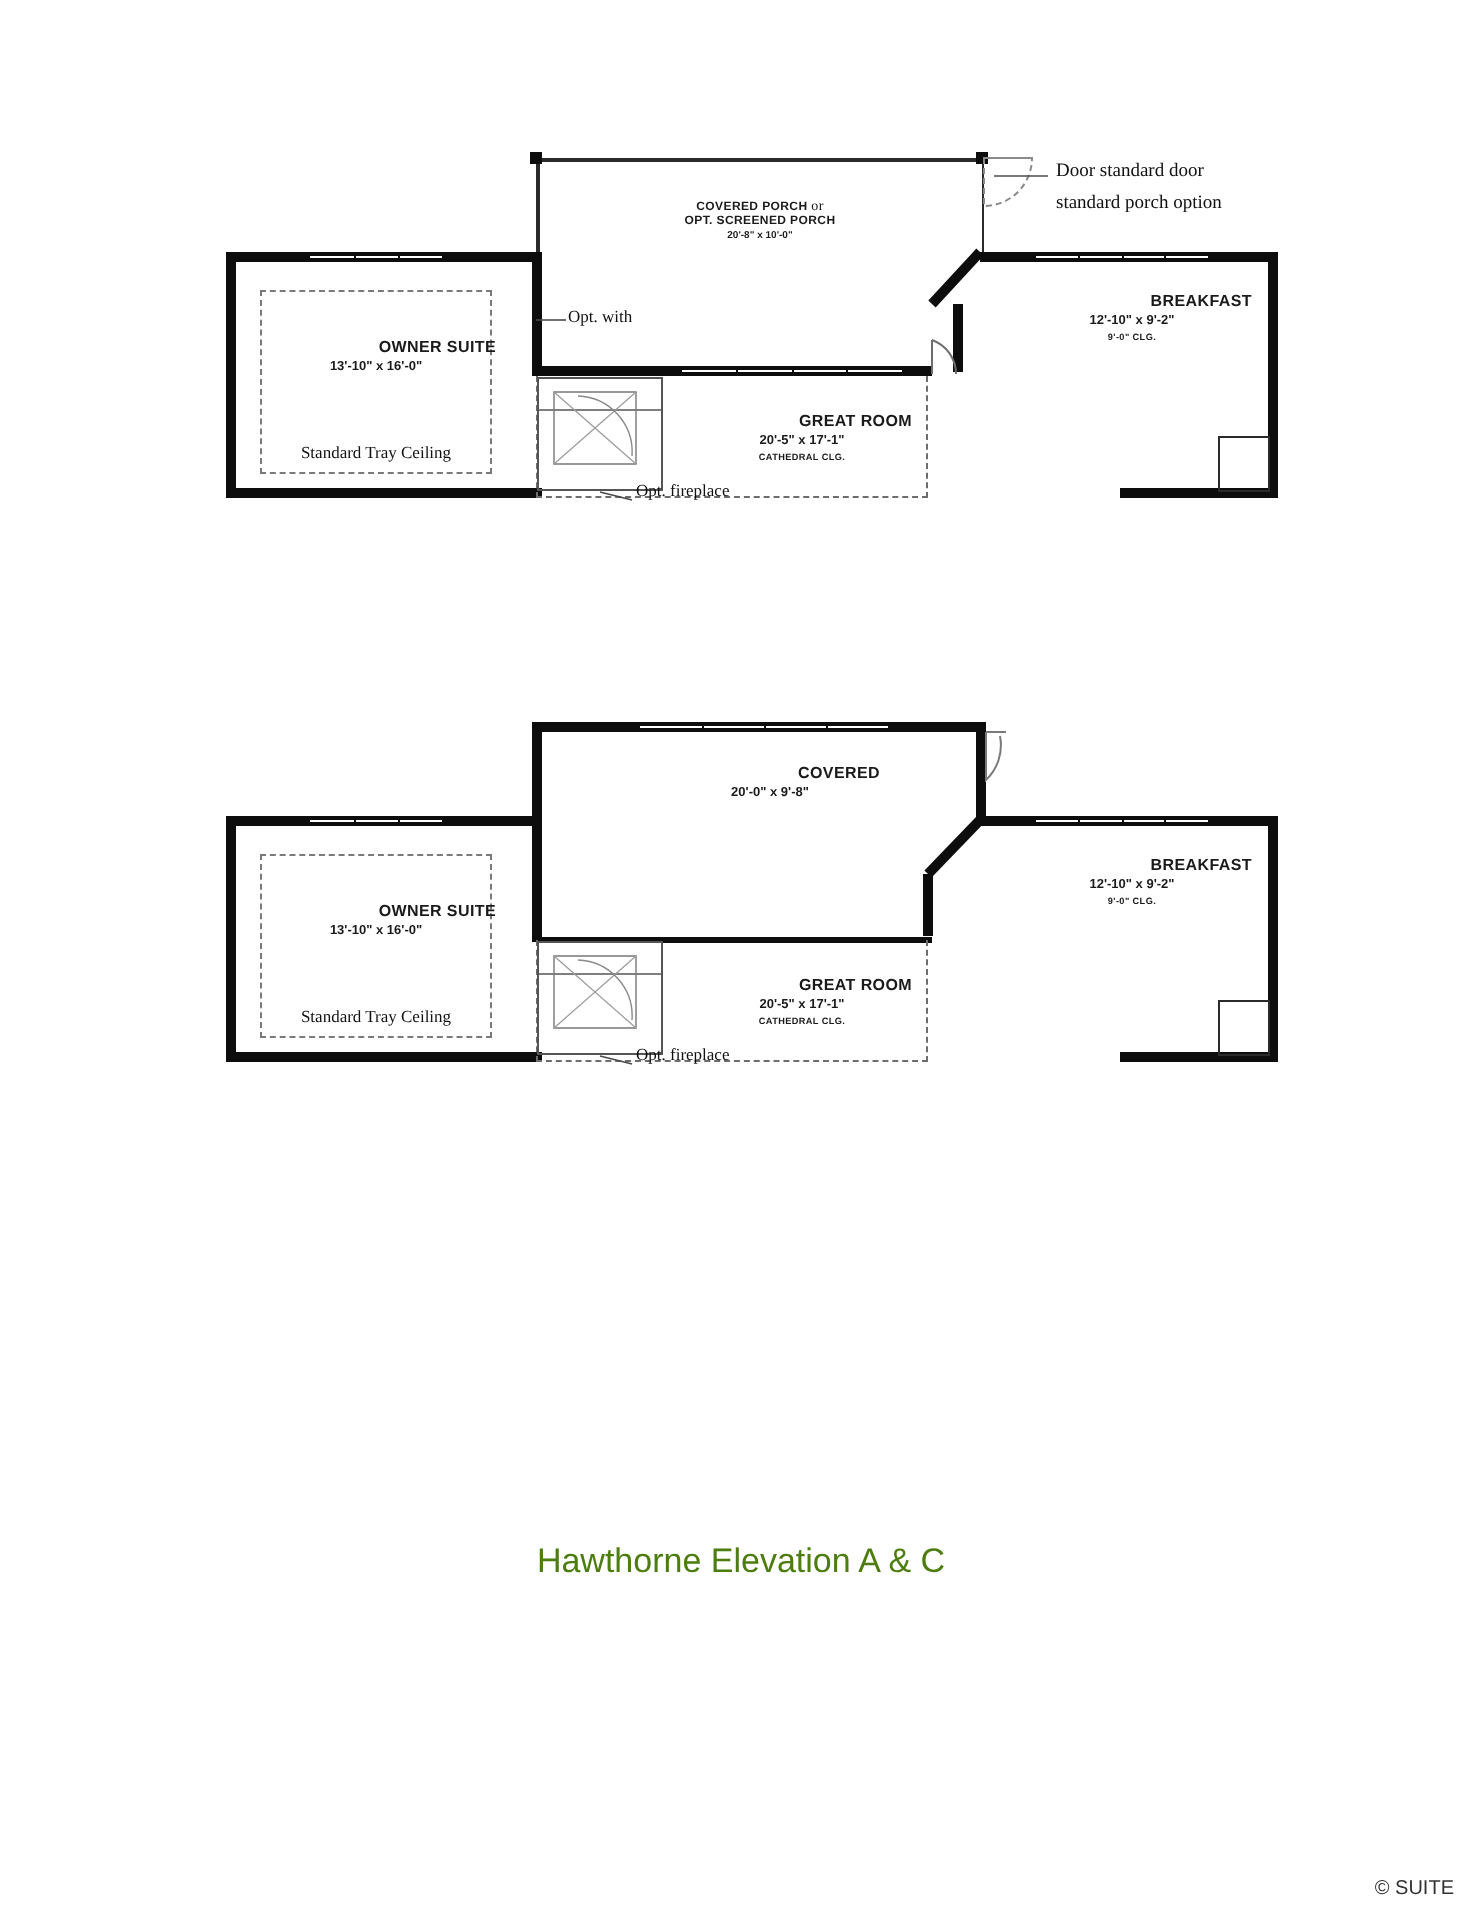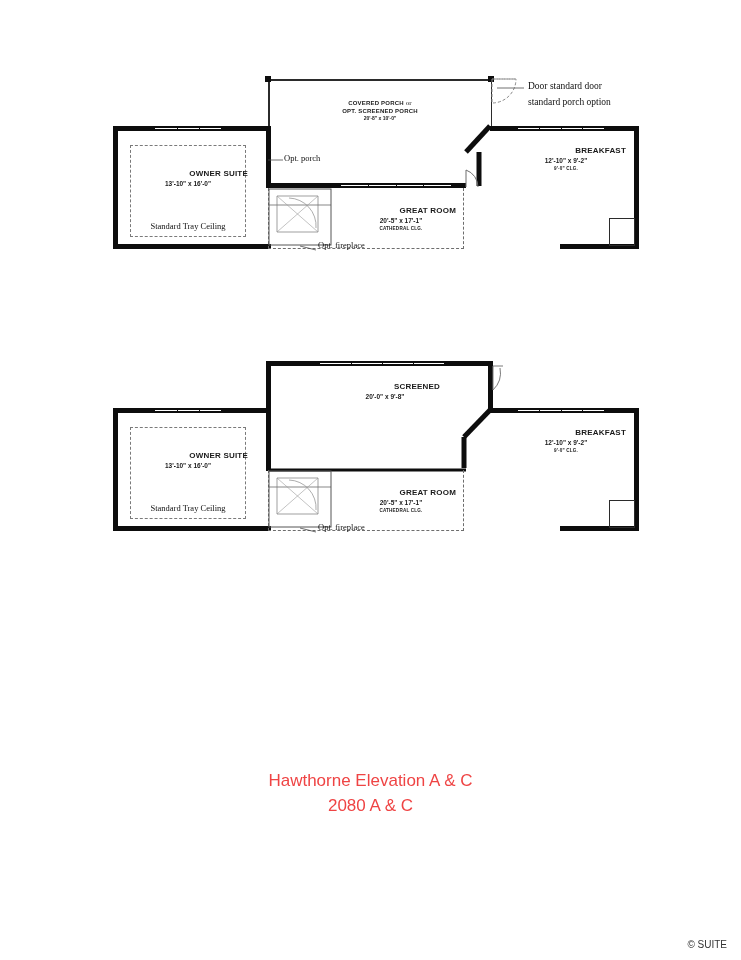--- a/index.html
+++ b/index.html
@@ -115,21 +115,21 @@
     text-align: center;
   }
   
   .title-block {
     position: absolute;
     left: 0;
     width: 741px;
     text-align: center;
     font-family: "Liberation Sans", sans-serif;
     font-size: 17px;
-    color: #ef4444;
+    color: #4d7c0f;
     line-height: 1.45;
   }
   .copyright {
     position: absolute;
     right: 14px;
     bottom: 10px;
     font-family: "Liberation Sans", sans-serif;
     font-size: 10px;
     color: #333;
   }
@@ -236,21 +236,21 @@
     <div class="lbl room-name" style="left:346px; top:206px; width:110px;">GREAT ROOM</div>
     <div class="lbl room-dim" style="left:346px; top:217px; width:110px;">20'-5" x 17'-1"</div>
     <div class="lbl room-sub" style="left:346px; top:226px; width:110px;">CATHEDRAL CLG.</div>
 
     <div class="lbl room-name" style="left:506px; top:146px; width:120px;">BREAKFAST</div>
     <div class="lbl room-dim" style="left:506px; top:157px; width:120px;">12'-10" x 9'-2"</div>
     <div class="lbl room-sub" style="left:506px; top:166px; width:120px;">9'-0" CLG.</div>
 
     <div class="lbl note" style="left:528px; top:81px;">Door standard door</div>
     <div class="lbl note" style="left:528px; top:97px;">standard porch option</div>
-    <div class="lbl note-small" style="left:284px; top:154px;">Opt. porch</div>
+    <div class="lbl note-small" style="left:284px; top:154px;">Opt. with</div>
     <div class="lbl note-small" style="left:318px; top:241px;">Opt. fireplace</div>
   </div>
 
   <div class="plan">
 
     <div class="wall" style="left:266px; top:361px; width:227px; height:5px;"></div>
     <div class="wall" style="left:266px; top:361px; width:5px; height:110px;"></div>
     <div class="wall" style="left:488px; top:361px; width:5px; height:48px;"></div>
 
     <div class="window" style="left:320px; top:361px; width:124px; height:5px;">
@@ -301,35 +301,34 @@
     <svg class="ov">
       <rect x="269" y="471" width="62" height="56" fill="none" stroke="#555" stroke-width="1"></rect>
       <line x1="269" y1="487" x2="331" y2="487" stroke="#555" stroke-width="0.7"></line>
       <polygon points="277,478 318,478 318,514 277,514" fill="none" stroke="#777" stroke-width="0.7"></polygon>
       <line x1="277" y1="478" x2="318" y2="514" stroke="#9a9a9a" stroke-width="0.6"></line>
       <line x1="318" y1="478" x2="277" y2="514" stroke="#9a9a9a" stroke-width="0.6"></line>
       <path d="M289 480 A28 28 0 0 1 316 510" fill="none" stroke="#8a8a8a" stroke-width="0.7"></path>
       <line x1="300" y1="528" x2="316" y2="532" stroke="#4b4b4b" stroke-width="0.8"></line>
     </svg>
 
-    <div class="lbl room-name" style="left:330px; top:382px; width:110px;">SCREENED</div>
+    <div class="lbl room-name" style="left:330px; top:382px; width:110px;">COVERED</div>
     <div class="lbl room-dim" style="left:330px; top:393px; width:110px;">20'-0" x 9'-8"</div>
 
     <div class="lbl room-name" style="left:128px; top:451px; width:120px;">OWNER SUITE</div>
     <div class="lbl room-dim" style="left:128px; top:462px; width:120px;">13'-10" x 16'-0"</div>
     <div class="lbl tray-note" style="left:128px; top:504px; width:120px;">Standard Tray Ceiling</div>
 
     <div class="lbl room-name" style="left:346px; top:488px; width:110px;">GREAT ROOM</div>
     <div class="lbl room-dim" style="left:346px; top:499px; width:110px;">20'-5" x 17'-1"</div>
     <div class="lbl room-sub" style="left:346px; top:508px; width:110px;">CATHEDRAL CLG.</div>
 
     <div class="lbl room-name" style="left:506px; top:428px; width:120px;">BREAKFAST</div>
     <div class="lbl room-dim" style="left:506px; top:439px; width:120px;">12'-10" x 9'-2"</div>
     <div class="lbl room-sub" style="left:506px; top:448px; width:120px;">9'-0" CLG.</div>
 
     <div class="lbl note-small" style="left:318px; top:523px;">Opt. fireplace</div>
   </div>
 
   <div class="title-block" style="top:769px;">Hawthorne Elevation A &amp; C</div>
-  <div class="title-block" style="top:794px;">2080 A &amp; C</div>
 
   <div class="copyright">© SUITE</div>
 </div>
 
 </body></html>

